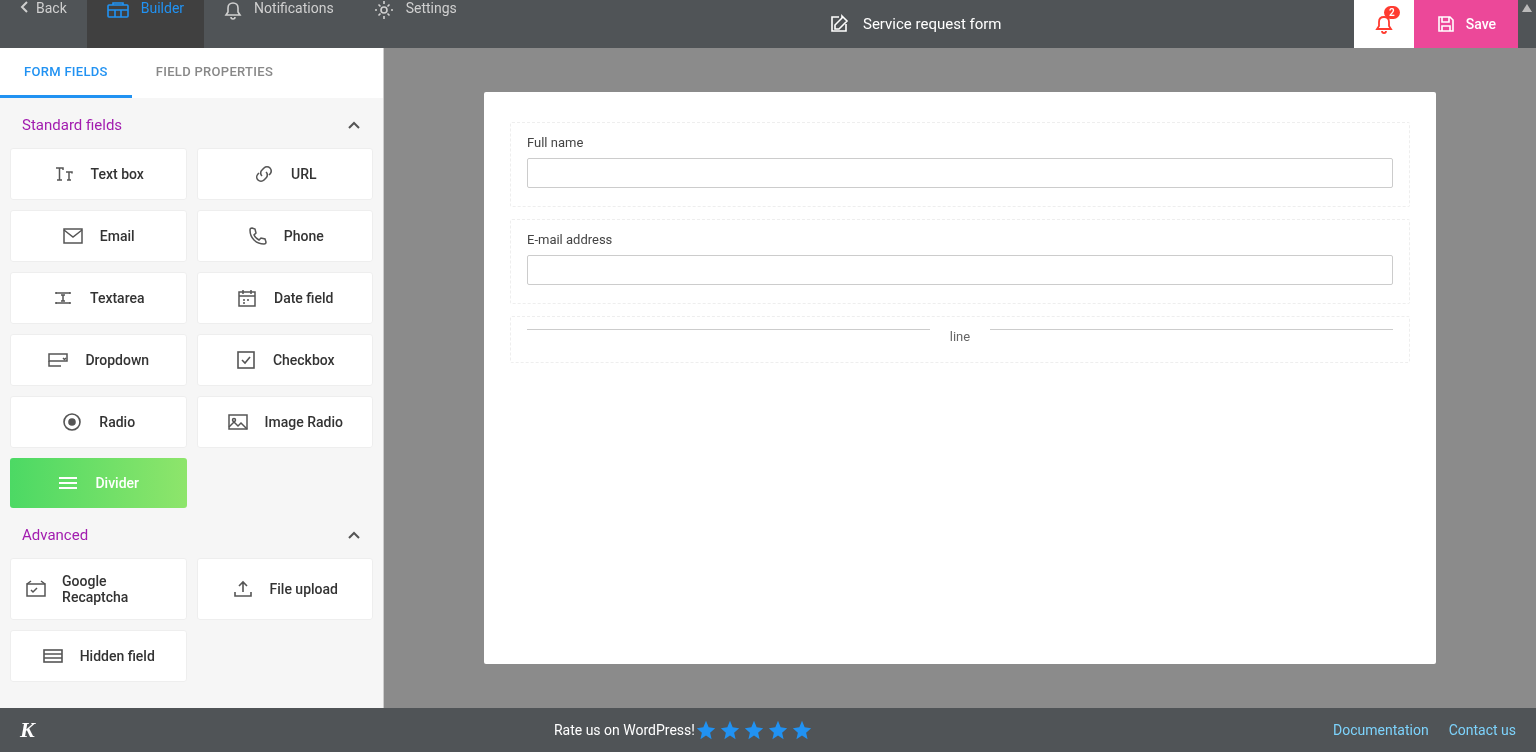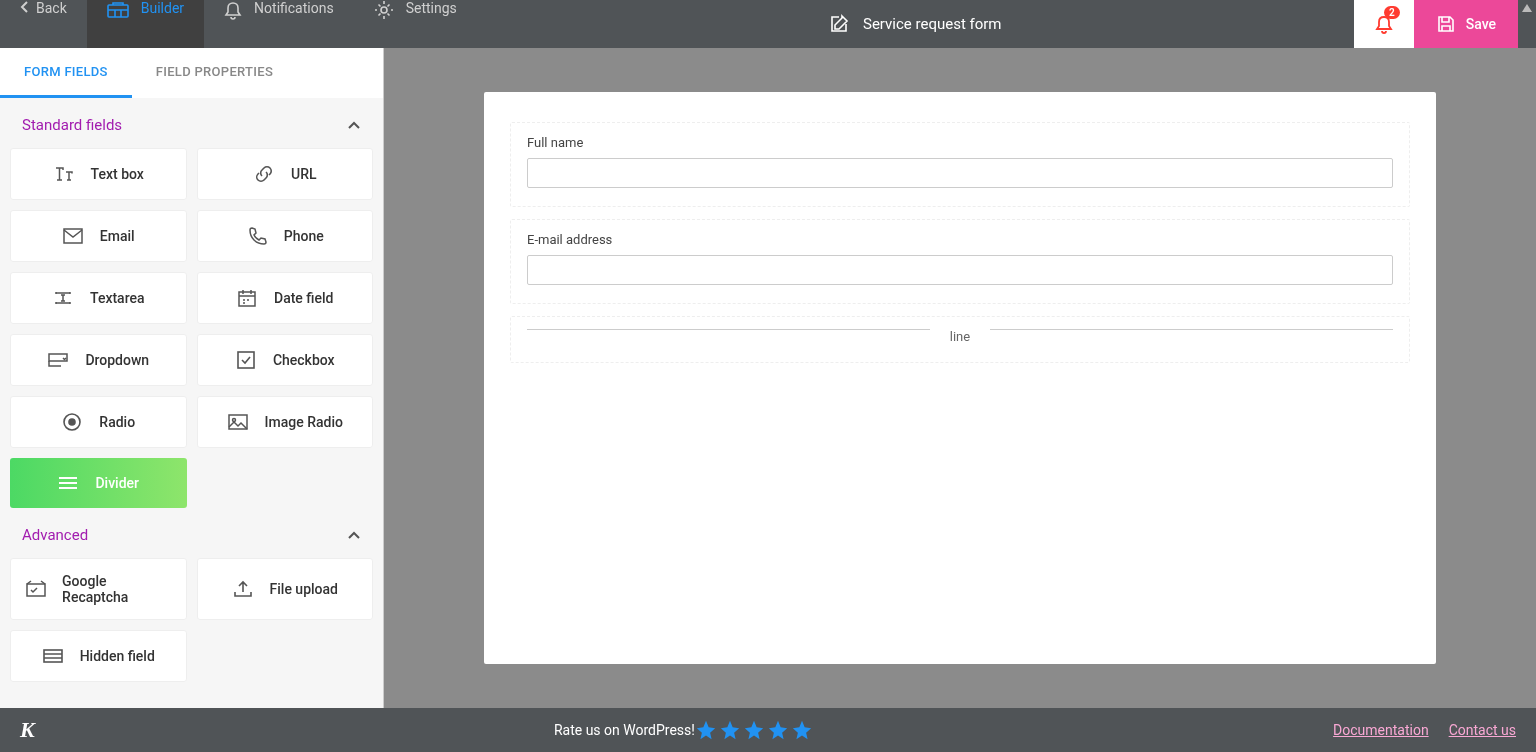--- a/index.html
+++ b/index.html
@@ -42,21 +42,21 @@
     .form-field label { font-size:13px; color:#444; display:block; margin-bottom:8px;}
     .form-field input { width:100%; border:1px solid #ccc; border-radius:2px; height:30px; padding:0 8px;}
     .divider-field { display:flex; align-items:flex-start; gap:20px; font-size:13px; color:#666;}
     .divider-field .dln{ flex:1; border-top:1px solid #ccc;}
     
     .foot-bar { height:44px; background:#505457; color:#fff; display:flex; align-items:center; padding:0 20px; font-size:14px;}
     .foot-center { flex:1; display:flex; justify-content:center; align-items:center; }
     .stars { display:flex; gap:2px;}
     .star { color:#2192F2;}
     .foot-links { display:flex; gap:20px;}
-    .foot-links a { color:#f9a8d4; text-decoration:underline; cursor:pointer;}
+    .foot-links a { color:#7dd3fc; cursor:pointer;}
     .klogo { font-family: Georgia, serif; font-weight:900; font-size:22px; font-style:italic; letter-spacing:-1px;}
     svg { display:block;}
   </style>
 </head>
 <body>
 
 <div class="top-bar">
   <div class="top-btn back">
     <svg width="10" height="14" viewBox="0 0 10 14" fill="none" stroke="currentColor" stroke-width="2">
         <path d="M7 2L2 7l5 5"></path>

